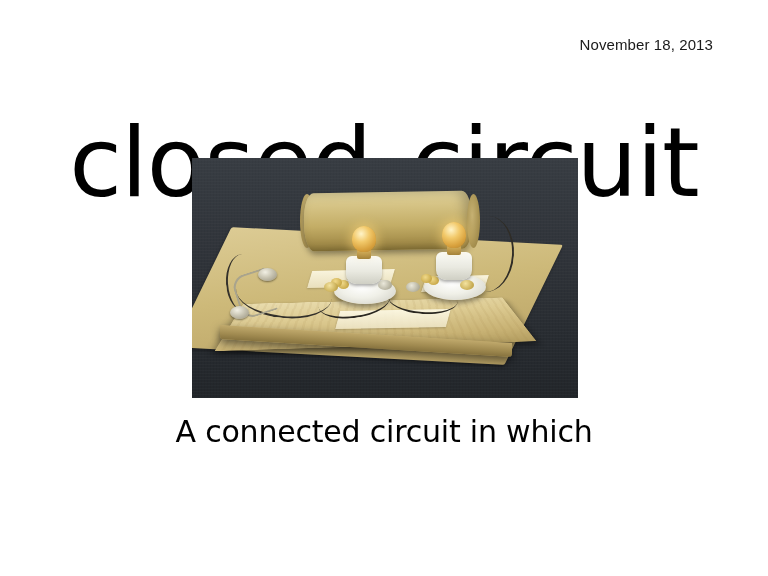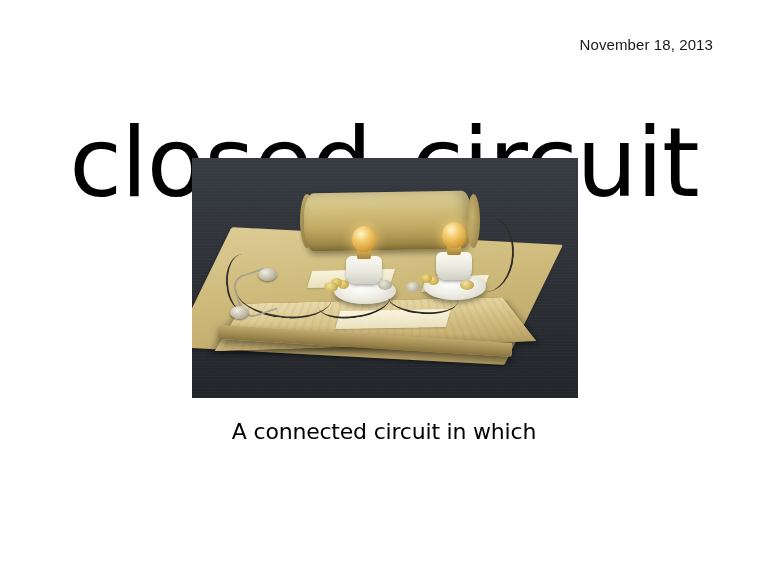--- a/index.html
+++ b/index.html
@@ -277,21 +277,21 @@
   }
 
   
   .caption {
     position: absolute;
     left: 0;
     right: 0;
     top: 412px;
     text-align: center;
     font-family: "DejaVu Sans", sans-serif;
-    font-size: 22px;
+    font-size: 30px;
     line-height: 40px;
     color: #000000;
     letter-spacing: -0.2px;
   }
   .caption-line { display: block; }
 </style>
 </head>
 <body>
 
 <div class="slide">

